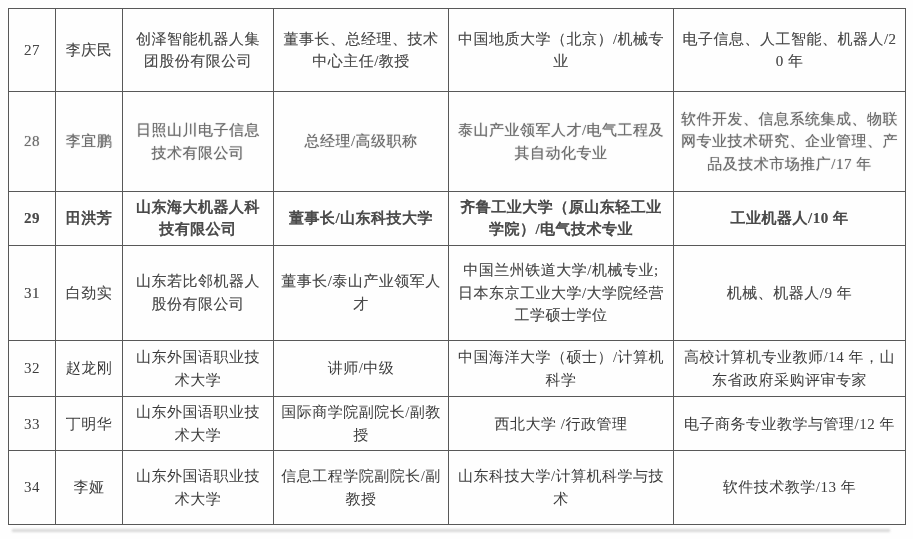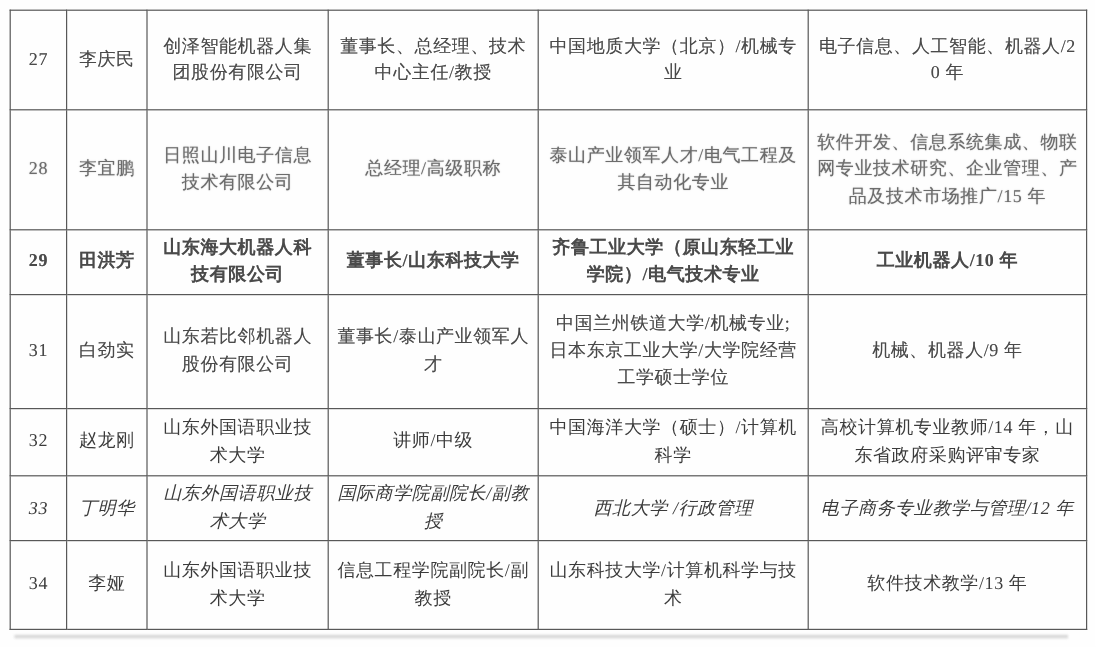--- a/index.html
+++ b/index.html
@@ -28,21 +28,21 @@
     white-space:pre-line;
     word-break:break-all;
     color:#3b3b3b;
   }
   
   tr.faint td{color:#6c6c6c;text-shadow:0 0 1px rgba(110,110,110,.65);}
   tr.soft td{color:#4a4a4a;text-shadow:0 0 .5px rgba(90,90,90,.5);}
   
   tr.r27{height:77px;} tr.r28{height:92px;} tr.r29{height:48px;font-weight:bold;}
   tr.r30{height:42px;} tr.r31{height:88px;} tr.r32{height:52px;}
-  tr.r33{height:50px;font-style:italic;} tr.r34{height:68px;padding-left:44px;}
+  tr.r33{height:50px;} tr.r34{height:68px;padding-left:44px;}
   td.c-no{font-size:16px;}
   td.c-edu,td.c-exp{font-size:14.5px;}
   
   .scan-shadow{
     position:absolute;left:12px;top:529px;
     width:878px;height:3px;
     background:#cfcfcf;
     filter:blur(1px);
     opacity:.8;
   }
@@ -71,21 +71,21 @@
         <td class="c-edu">中国地质大学（北京）/机械专业</td>
         <td class="c-exp">电子信息、人工智能、机器人/20 年</td>
       </tr>
 
       <tr class="r28 faint">
         <td class="c-no">28</td>
         <td class="c-name">李宜鹏</td>
         <td class="c-com">日照山川电子信息技术有限公司</td>
         <td class="c-pos">总经理/高级职称</td>
         <td class="c-edu">泰山产业领军人才/电气工程及其自动化专业</td>
-        <td class="c-exp">软件开发、信息系统集成、物联网专业技术研究、企业管理、产品及技术市场推广/15 年</td>
+        <td class="c-exp">软件开发、信息系统集成、物联网专业技术研究、企业管理、产品及技术市场推广/17 年</td>
       </tr>
 
       <tr class="r29 soft">
         <td class="c-no">29</td>
         <td class="c-name">田洪芳</td>
         <td class="c-com">山东海大机器人科技有限公司</td>
         <td class="c-pos">董事长/山东科技大学</td>
         <td class="c-edu">齐鲁工业大学（原山东轻工业学院）/电气技术专业</td>
         <td class="c-exp">工业机器人/10 年</td>
       </tr>

